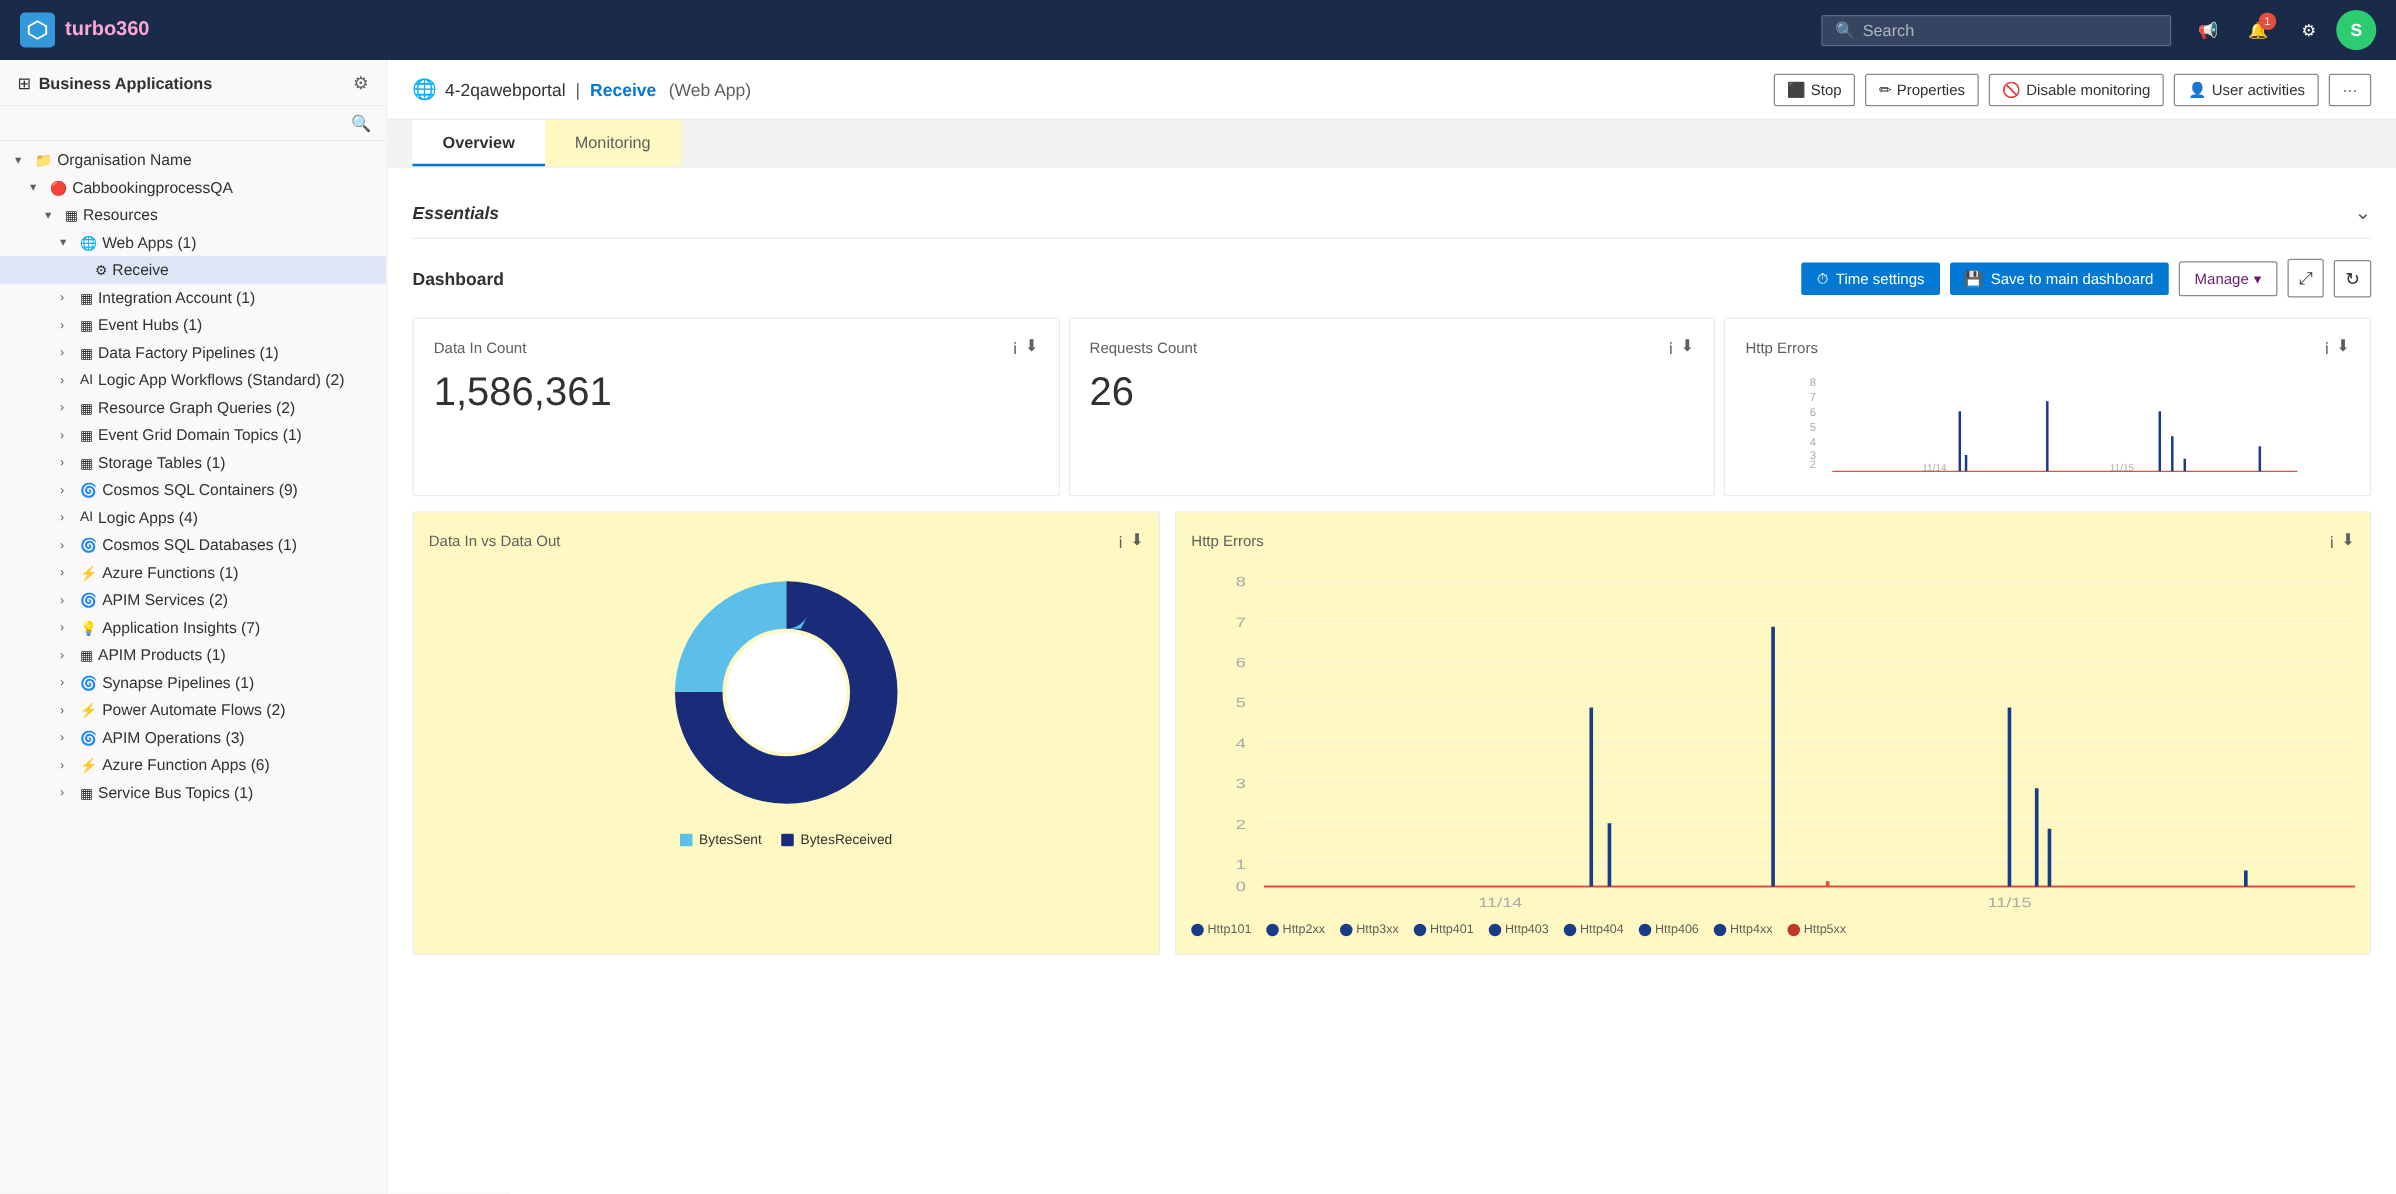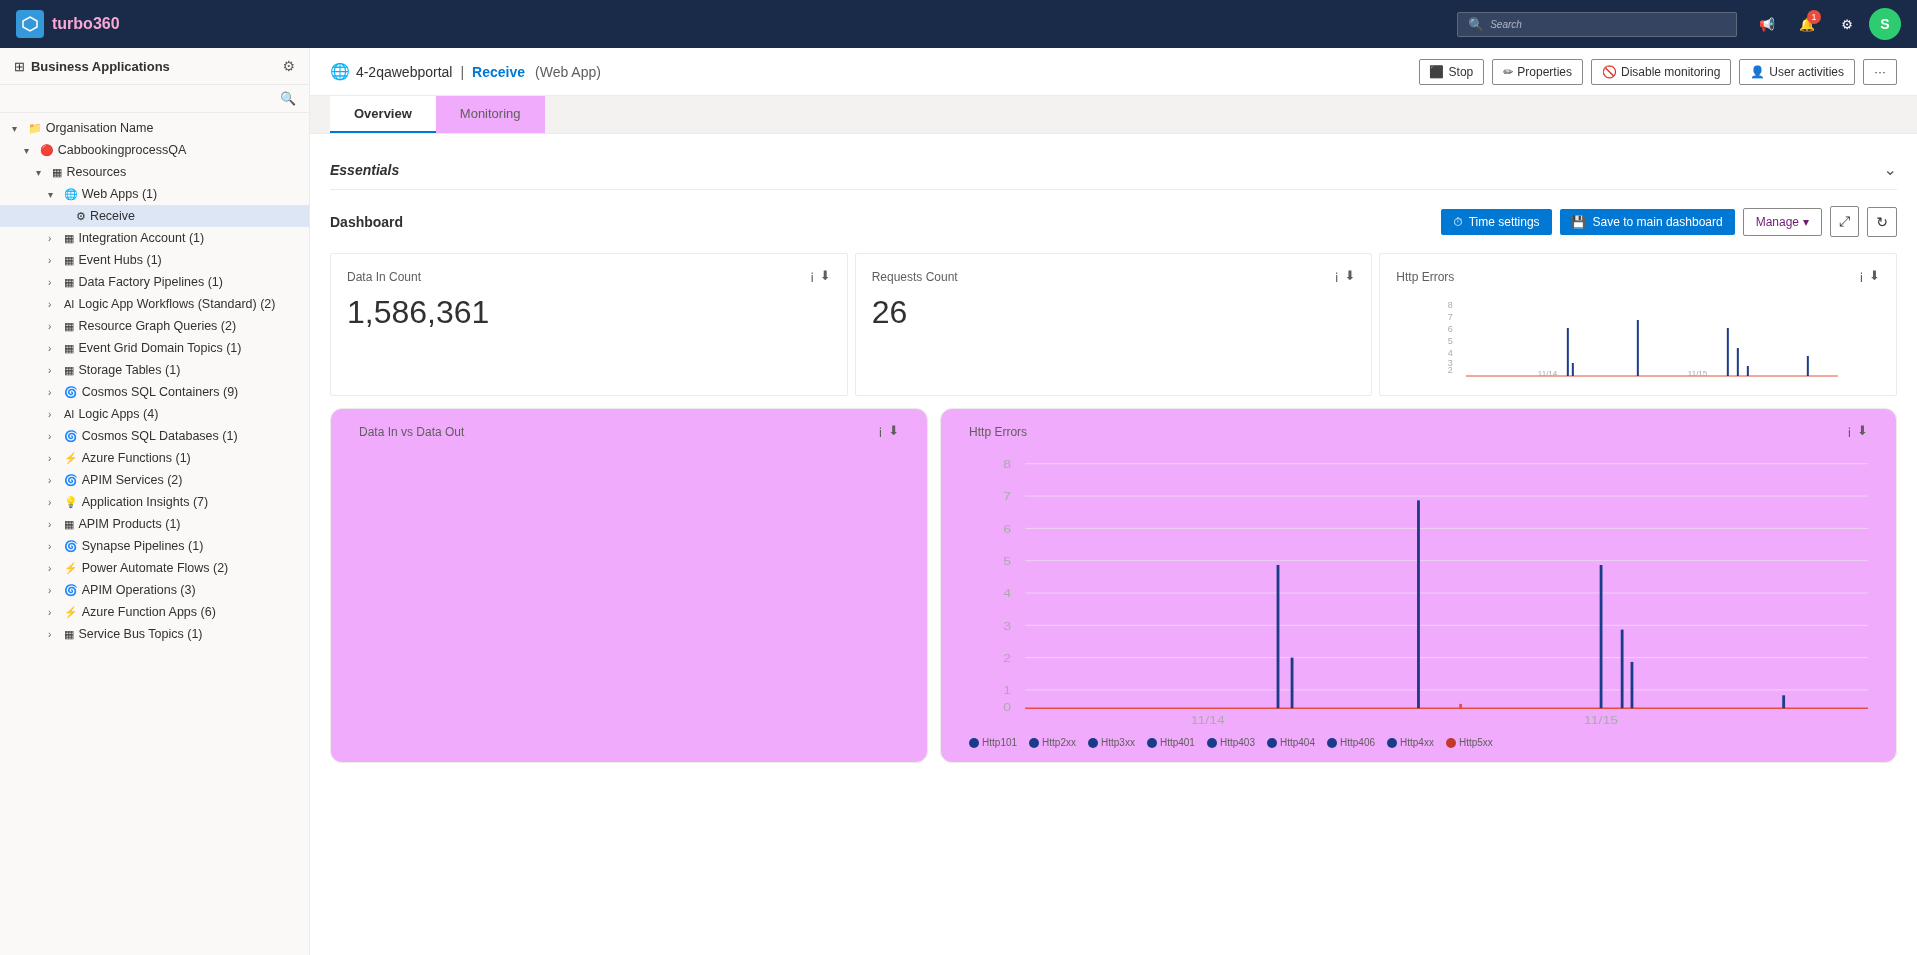--- a/index.html
+++ b/index.html
@@ -40,23 +40,22 @@
       gap: 6px;
       color: rgba(255,255,255,0.7);
       font-size: 13px;
       width: 280px;
     }
     .search-bar input {
       background: transparent;
       border: none;
       outline: none;
       color: white;
-      font-size: 10px;
+      font-size: 13px;
       width: 100%;
-      font-style: italic;
     }
     .search-bar input::placeholder { color: rgba(255,255,255,0.6); }
     .nav-icons {
       display: flex;
       align-items: center;
       gap: 4px;
       margin-left: 12px;
     }
     .nav-icon-btn {
       width: 36px; height: 36px;
@@ -209,21 +208,21 @@
       padding: 0 20px;
       border-bottom: 1px solid #edebe9;
       flex-shrink: 0;
     }
     .tab {
       padding: 10px 24px;
       cursor: pointer;
       font-size: 13px;
       color: #605e5c;
       border-bottom: 2px solid transparent;
-      background: #f0abfc;
+      background: #fef9c3;
     }
     .tab.active {
       color: #323130;
       background: #fff;
       border-bottom: 2px solid #0078d4;
       font-weight: 600;
     }
 
     
     .content-scroll {
@@ -320,23 +319,23 @@
     .metric-value { font-size: 32px; font-weight: 300; color: #323130; }
 
     
     .chart-row {
       display: grid;
       grid-template-columns: 1fr 1.6fr;
       gap: 12px;
     }
     .chart-card {
       border: 1px solid #edebe9;
-      border-radius: 12px;
-      padding: 14px 28px;
-      background: #f0abfc;
+      border-radius: 2px;
+      padding: 14px 12px;
+      background: #fef9c3;
     }
     .chart-header {
       display: flex; align-items: center; justify-content: space-between;
       margin-bottom: 12px;
     }
     .chart-title { font-size: 12px; color: #605e5c; }
     .chart-icons { display: flex; gap: 6px; color: #605e5c; font-size: 13px; }
 
     
     .donut-container {
@@ -682,20 +681,38 @@
       <div class="chart-row">
 
         <div class="chart-card">
           <div class="chart-header">
             <span class="chart-title">Data In vs Data Out</span>
             <div class="chart-icons">
               <span>ℹ</span>
               <span>⬇</span>
             </div>
           </div>
+          <div class="donut-container">
+            <svg width="200" height="200" viewBox="0 0 200 200">
+
+              <circle cx="100" cy="100" r="70" fill="none" stroke="#1a2b7a" stroke-width="38" stroke-dasharray="329.85 109.95" stroke-dashoffset="0" transform="rotate(-90 100 100)"></circle>
+              <circle cx="100" cy="100" r="70" fill="none" stroke="#5bbfea" stroke-width="38" stroke-dasharray="109.95 329.85" stroke-dashoffset="-329.85" transform="rotate(-90 100 100)"></circle>
+              <circle cx="100" cy="100" r="48" fill="white"></circle>
+            </svg>
+            <div class="donut-legend">
+              <div class="legend-item">
+                <div class="legend-dot" style="background:#5bbfea;"></div>
+                <span>BytesSent</span>
+              </div>
+              <div class="legend-item">
+                <div class="legend-dot" style="background:#1a2b7a;"></div>
+                <span>BytesReceived</span>
+              </div>
+            </div>
+          </div>
         </div>
 
         <div class="chart-card">
           <div class="chart-header">
             <span class="chart-title">Http Errors</span>
             <div class="chart-icons">
               <span>ℹ</span>
               <span>⬇</span>
             </div>
           </div>

